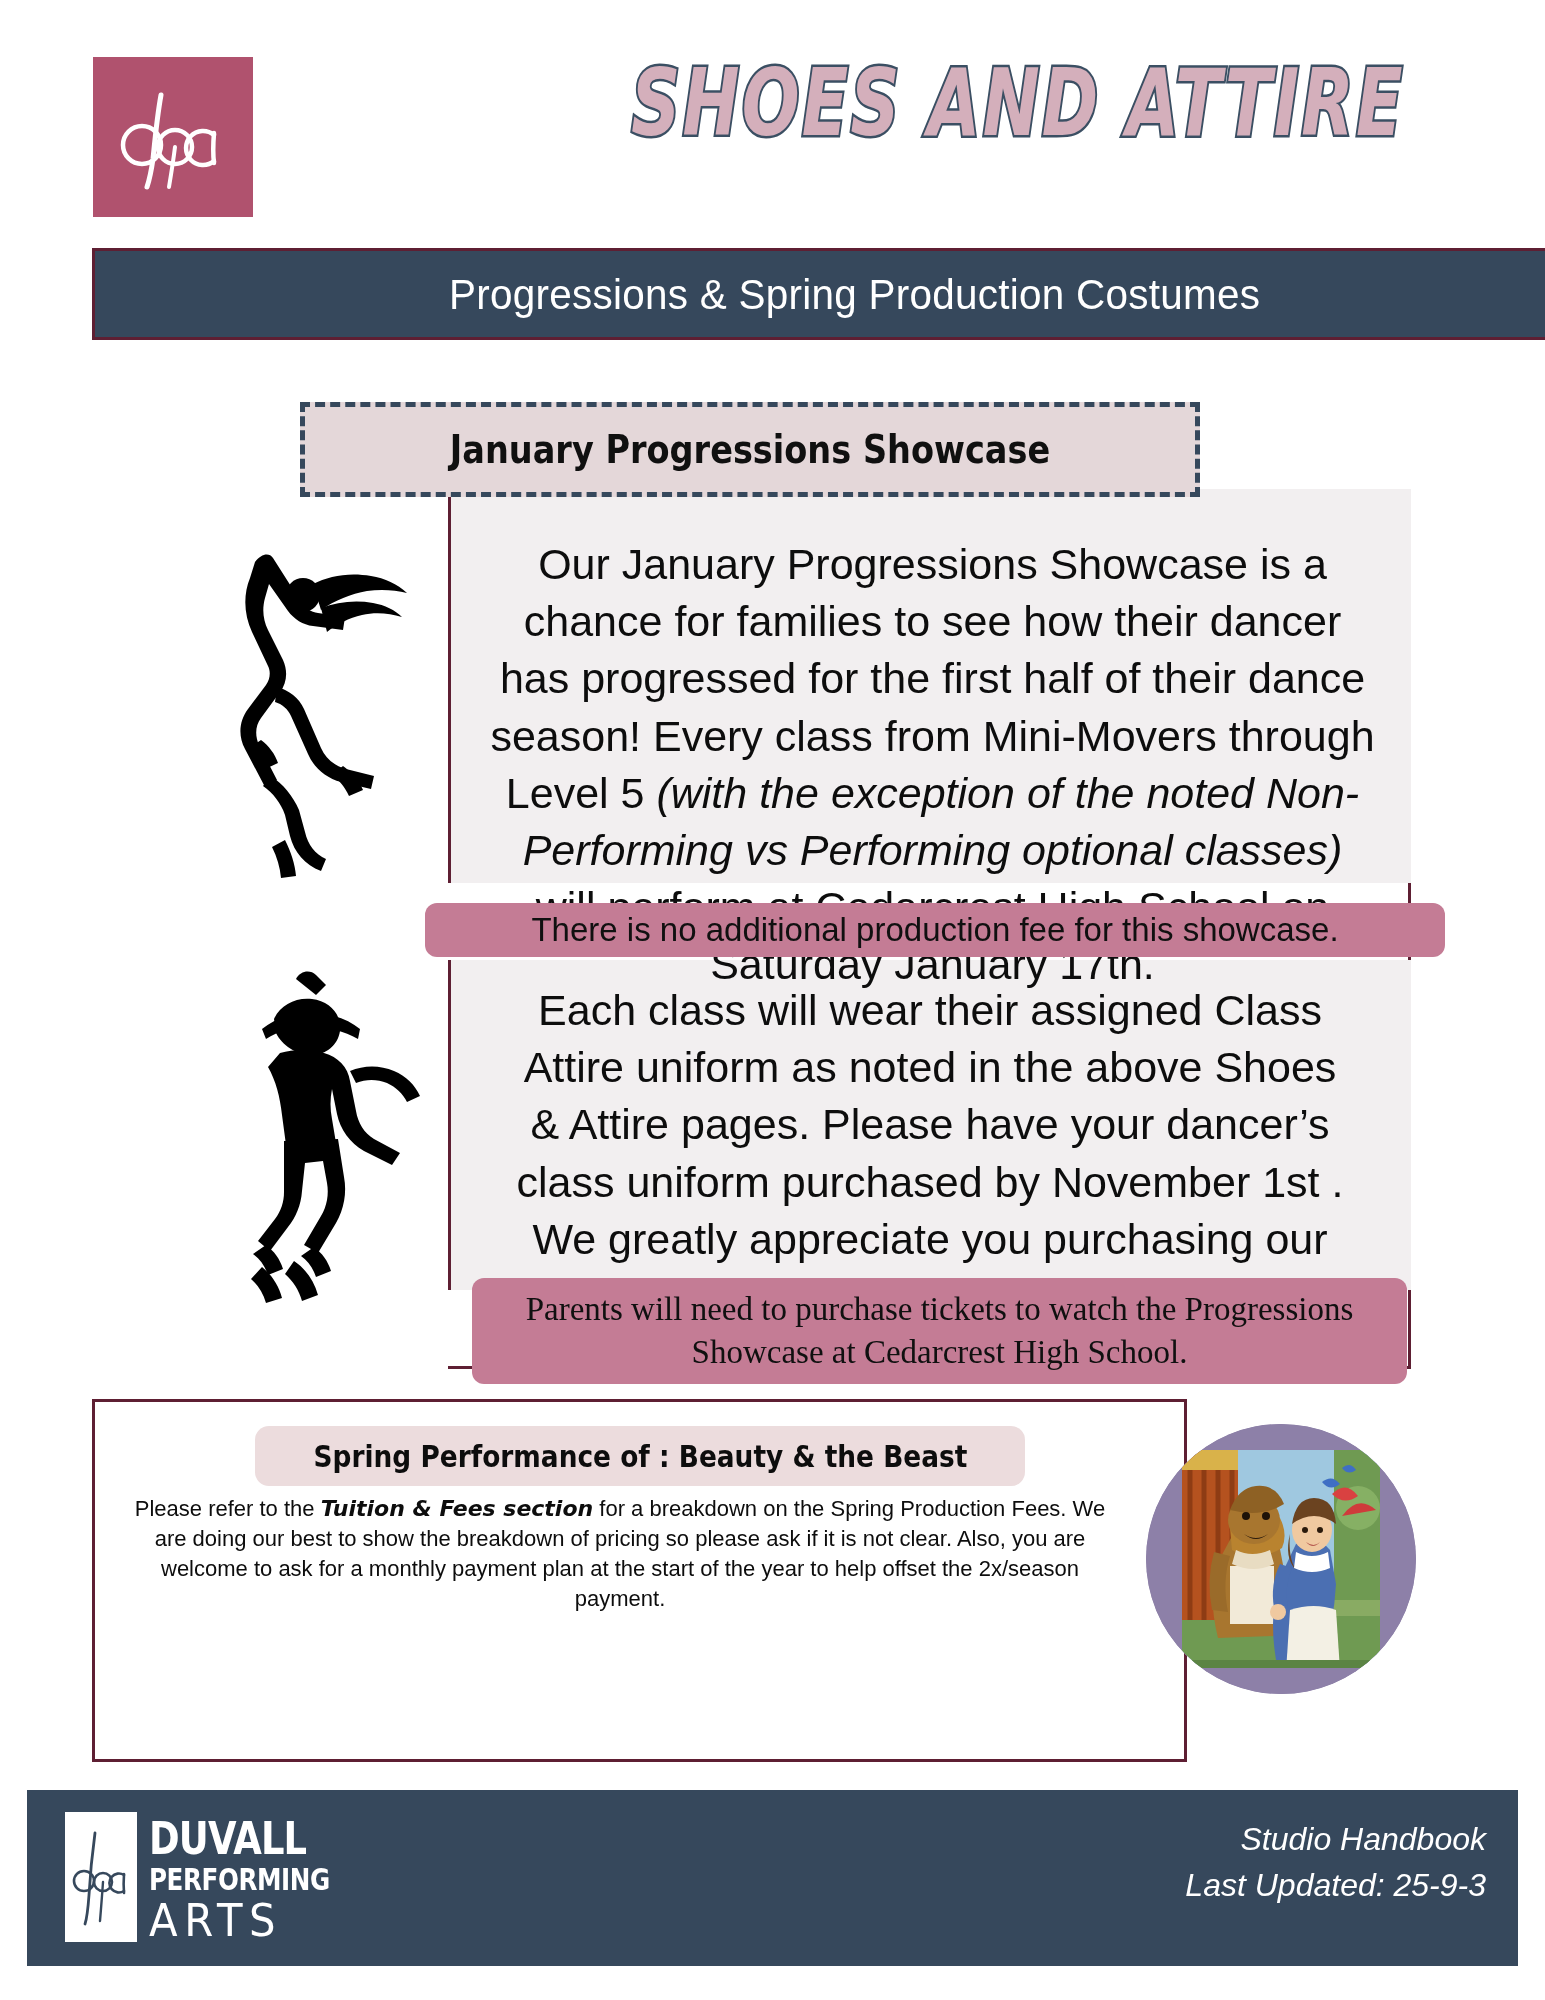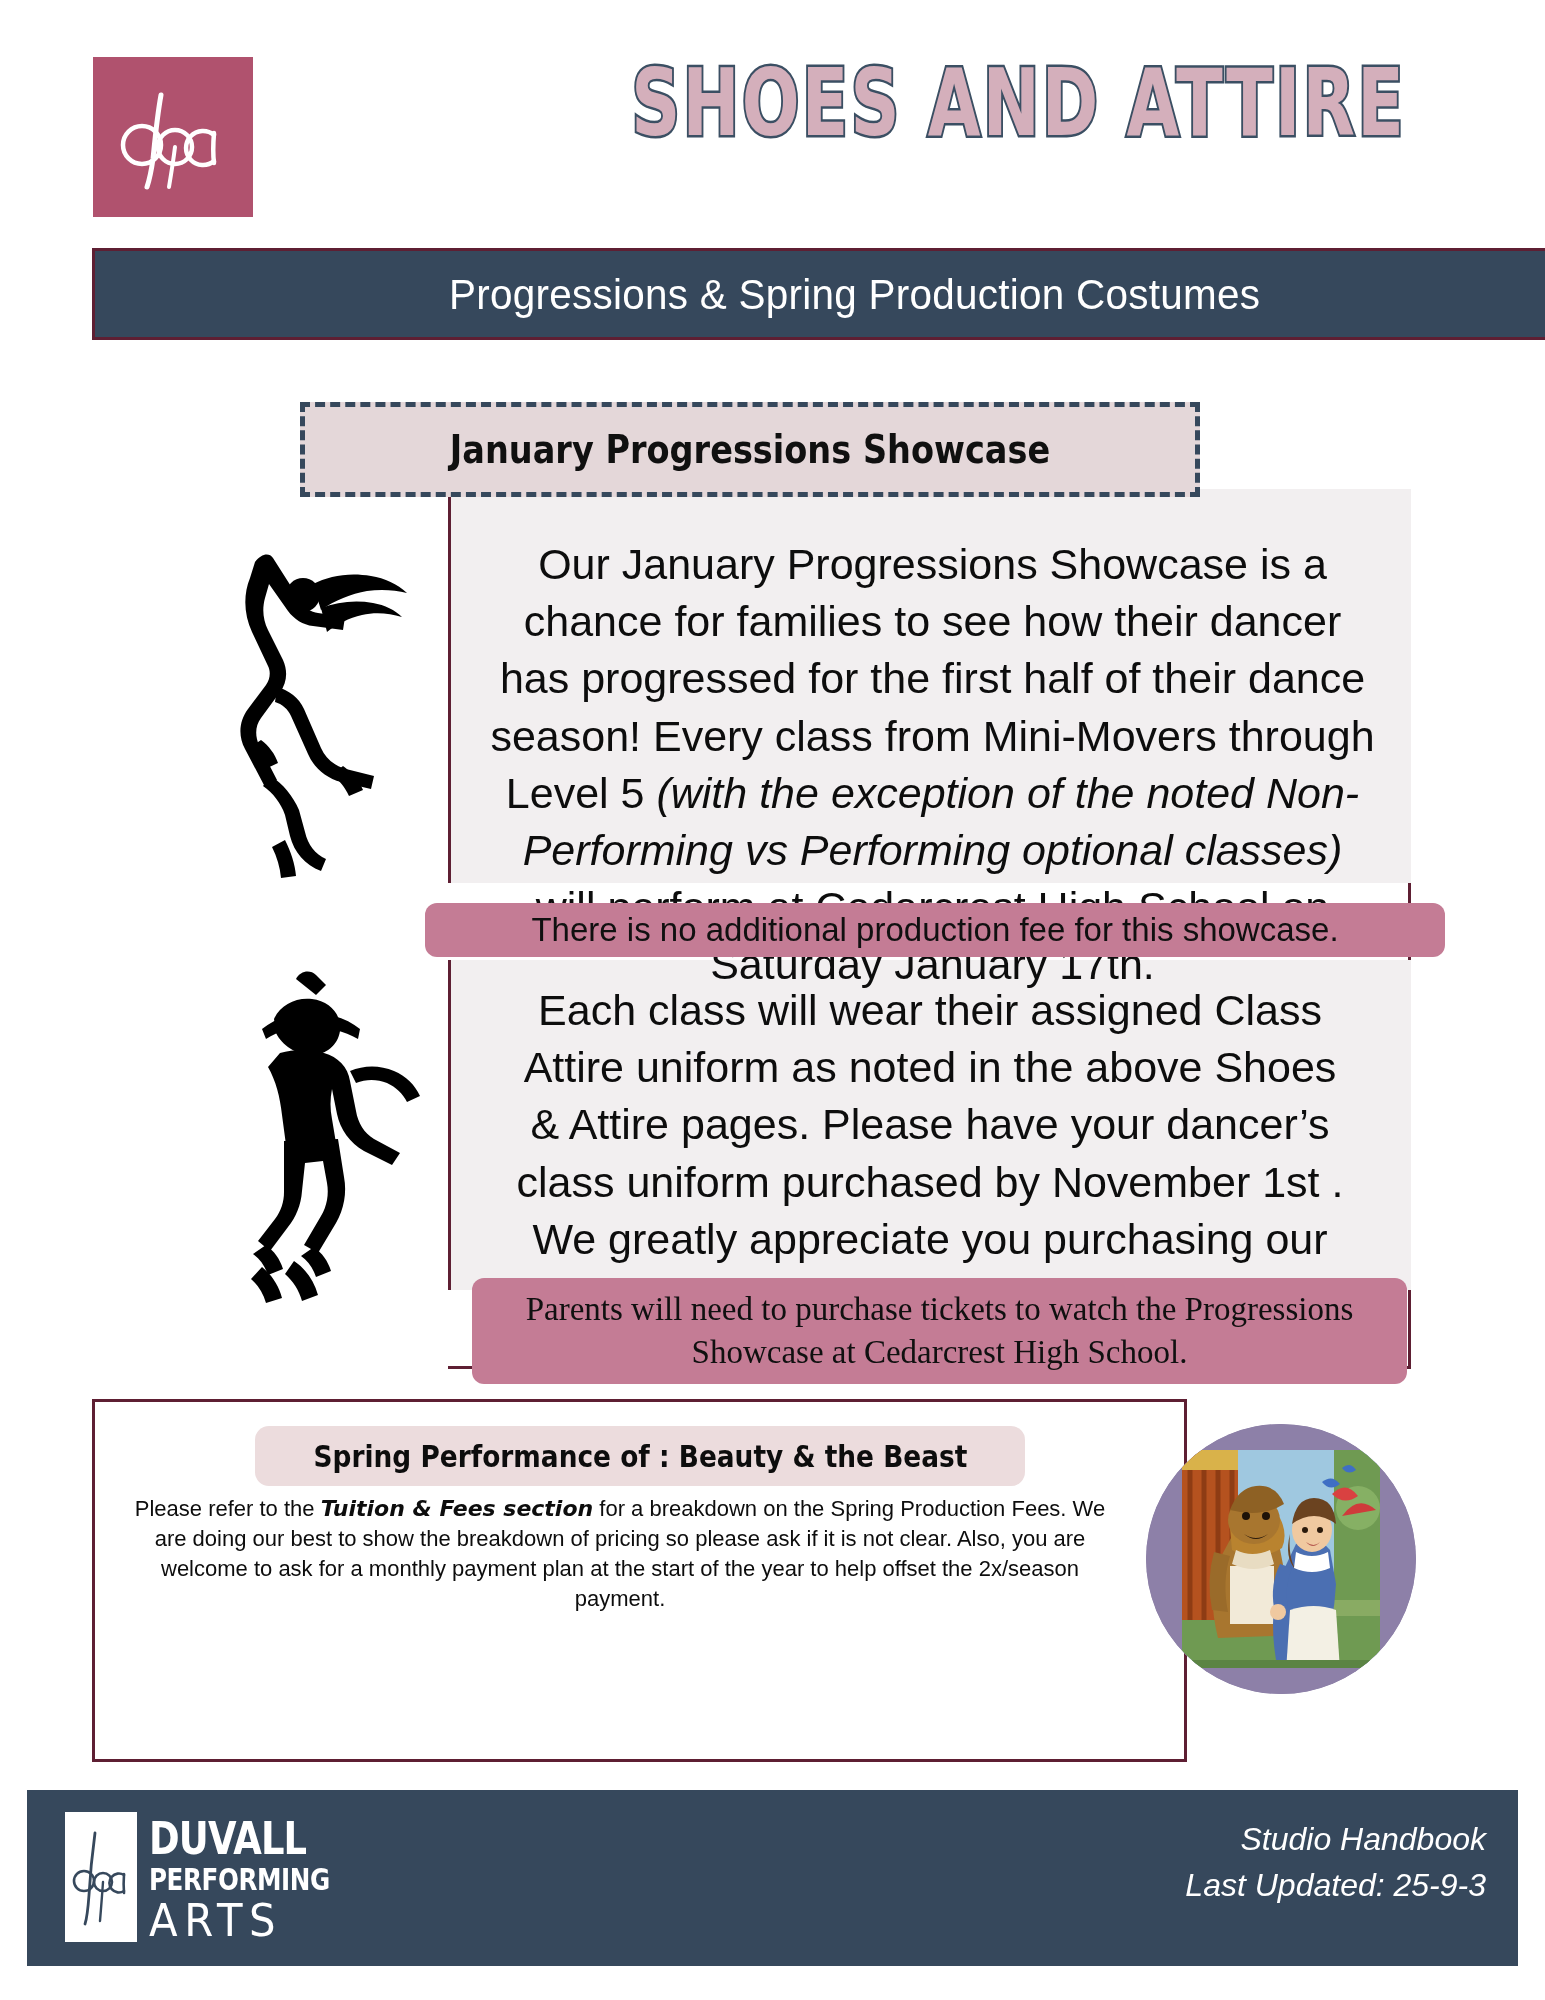--- a/index.html
+++ b/index.html
@@ -21,20 +21,21 @@
     background: #ffffff;
   }
 
   
   .header-row {
     position: absolute;
     top: 0;
     left: 0;
     width: 1274px;
     height: 250px;
+    font-style: italic;
   }
   .logo-mark {
     position: absolute;
     left: 93px;
     top: 57px;
     width: 160px;
     height: 160px;
     background: #b0526e;
     display: flex;
     align-items: center;

